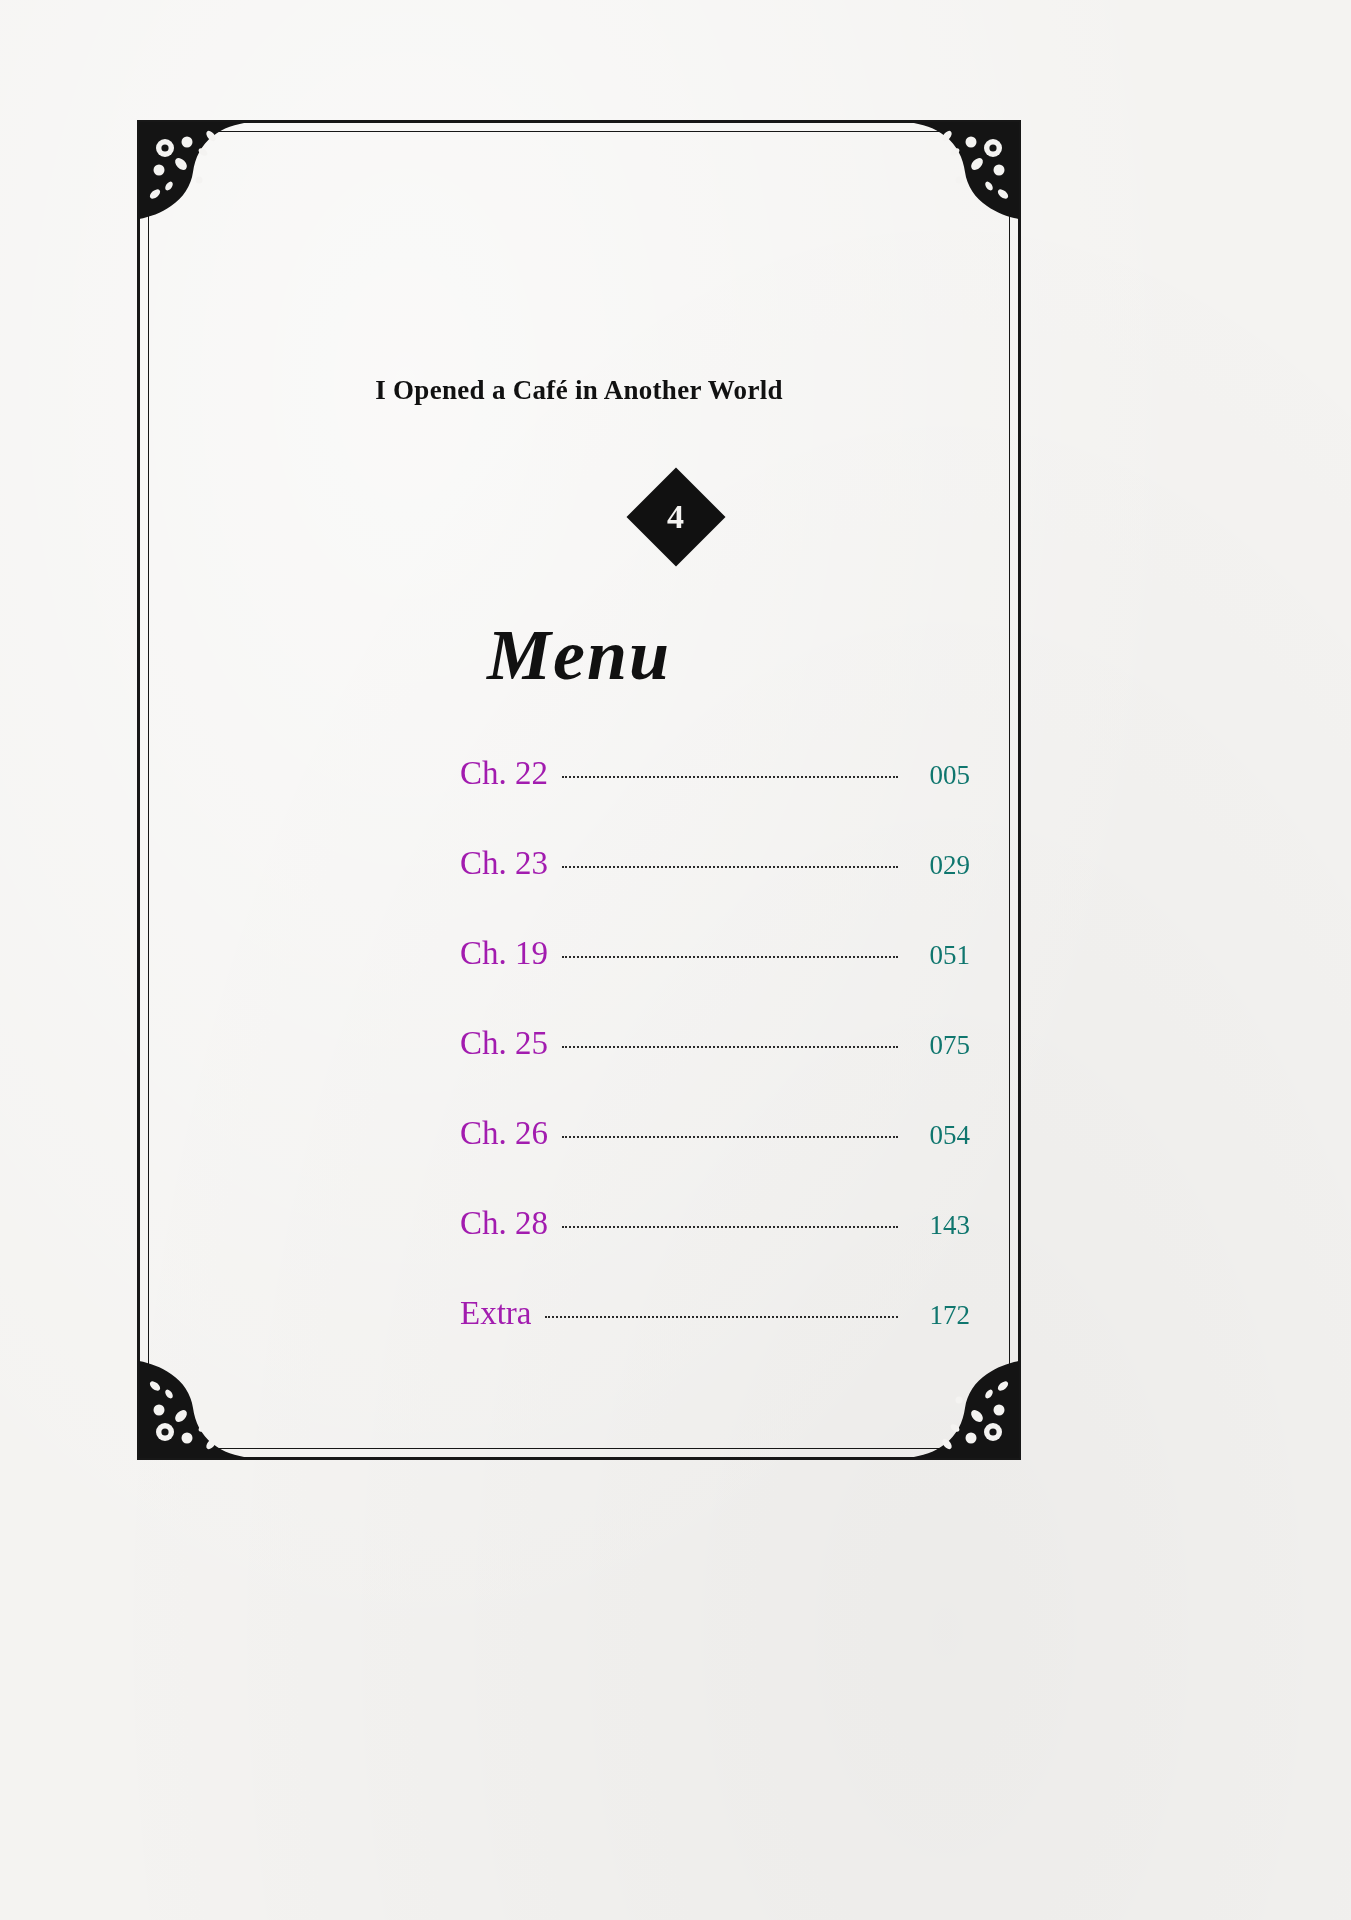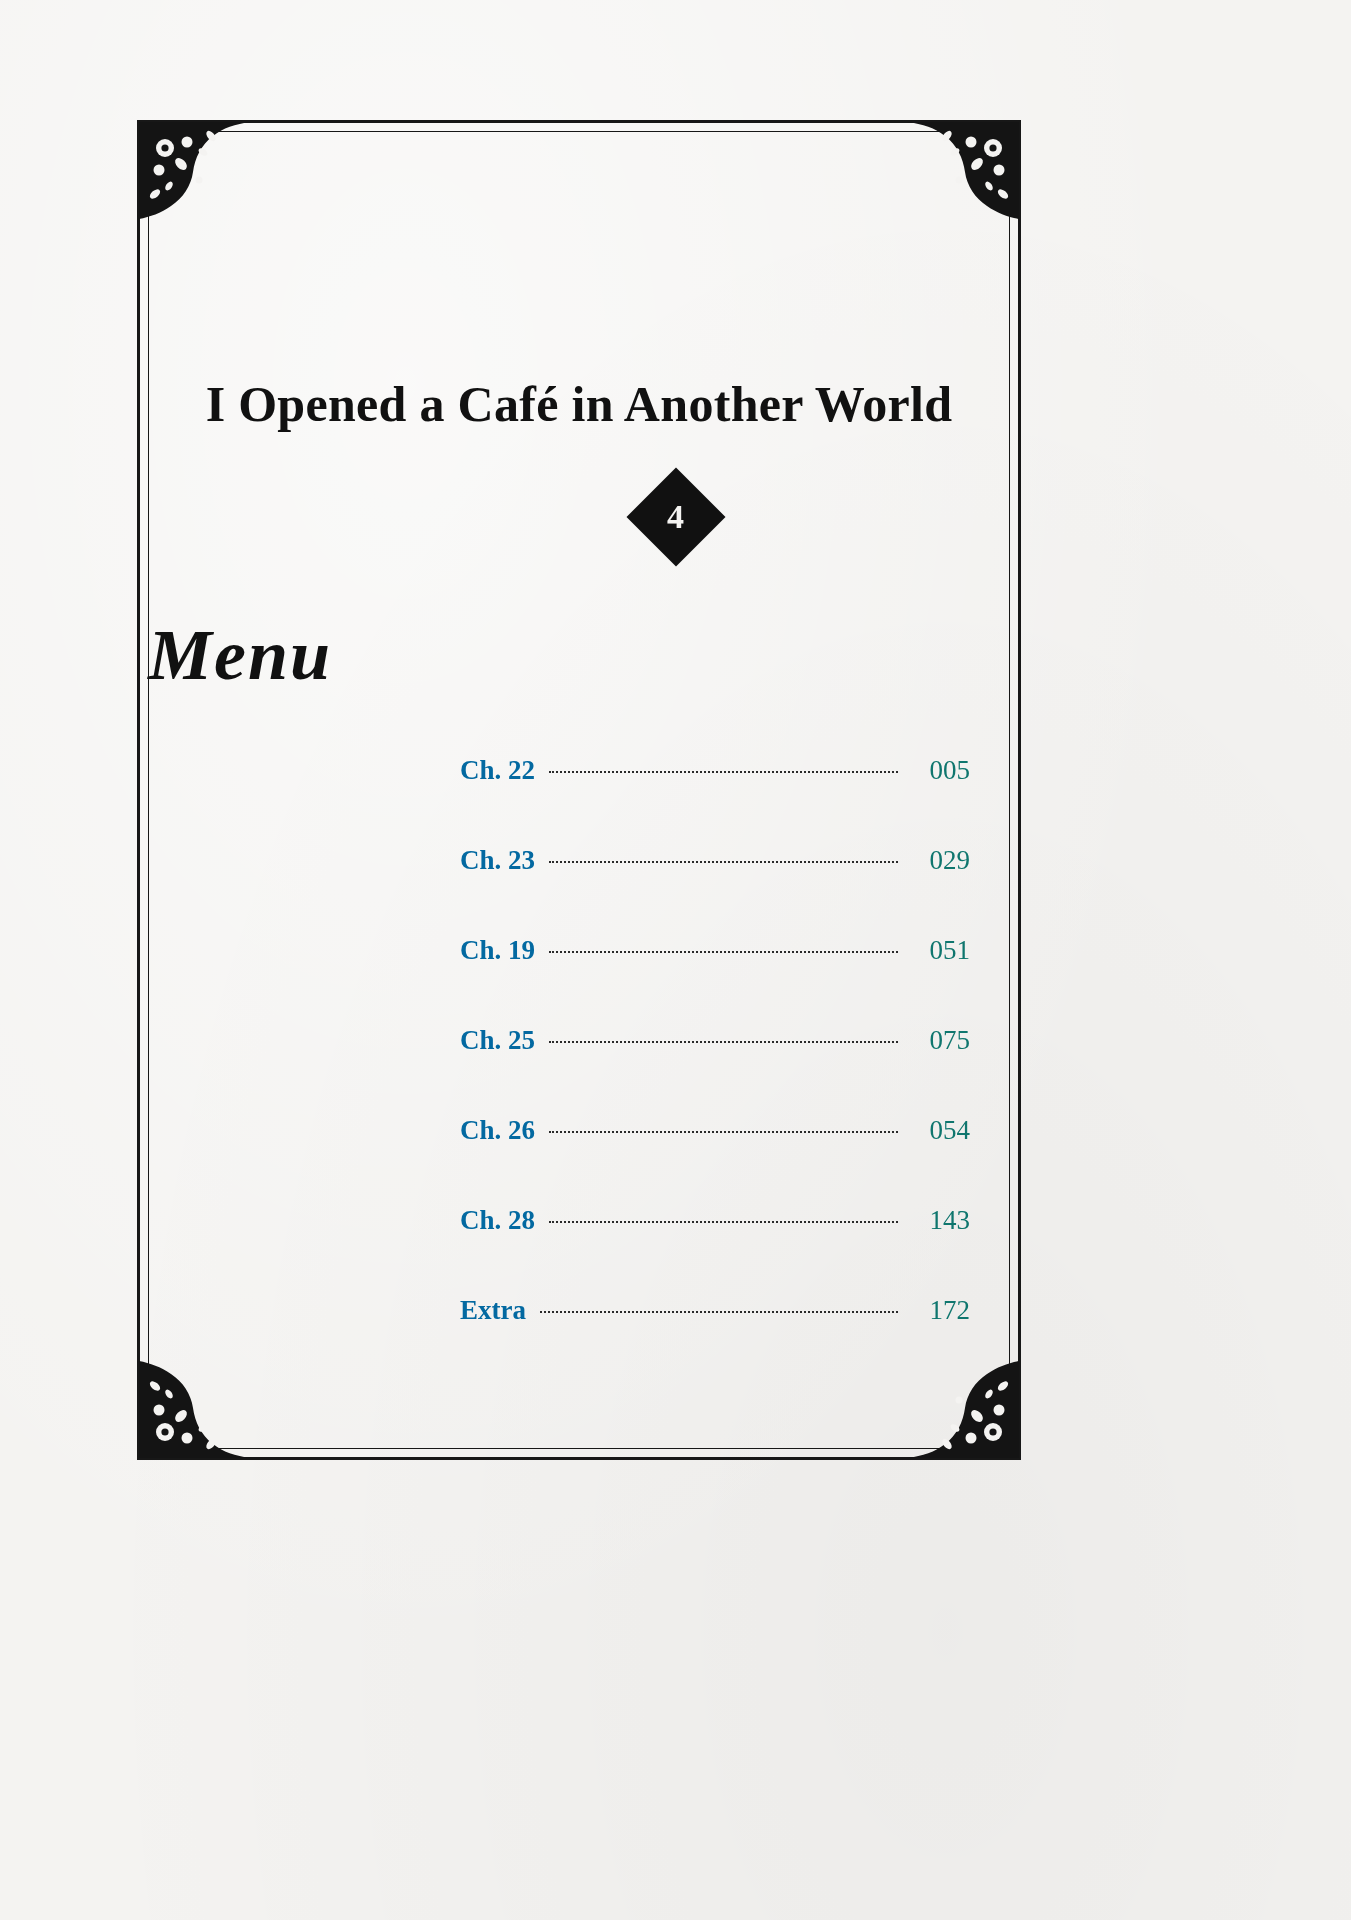--- a/index.html
+++ b/index.html
@@ -69,21 +69,21 @@
 
   
   .title {
     position: absolute;
     left: 148px;
     top: 375px;
     width: 862px;
     text-align: center;
     font-family: "Liberation Serif", serif;
     font-weight: bold;
-    font-size: 50px;
+    font-size: 27px;
     letter-spacing: 0.3px;
     color: #111;
   }
 
   .volume-badge {
     position: absolute;
     left: 50%;
     top: 482px;
     width: 70px;
     height: 70px;
@@ -105,20 +105,21 @@
     font-family: "Liberation Serif", serif;
     font-weight: bold;
     font-size: 34px;
   }
 
   .menu-heading {
     position: absolute;
     left: 148px;
     top: 614px;
     width: 862px;
+    text-align: center;
     font-family: "Liberation Serif", serif;
     font-style: italic;
     font-weight: bold;
     font-size: 72px;
     letter-spacing: 2px;
     color: #111;
   }
 
   
   .toc {
@@ -127,24 +128,24 @@
     top: 755px;
     width: 510px;
   }
   .toc-row {
     display: flex;
     align-items: baseline;
     height: 90px;
   }
   .toc-label {
     font-family: "Liberation Serif", serif;
-    font-weight: bold;
-    font-size: 27px;
+    font-weight: normal;
+    font-size: 33px;
     white-space: nowrap;
-    color: #0369a1;
+    color: #a21caf;
   }
   .toc-dots {
     flex: 1 1 auto;
     margin: 0 14px 0 14px;
     border-bottom: 2.5px dotted #2a2a2a;
     transform: translateY(-6px);
     height: 1px;
   }
   .toc-page {
     font-family: "Liberation Serif", serif;

